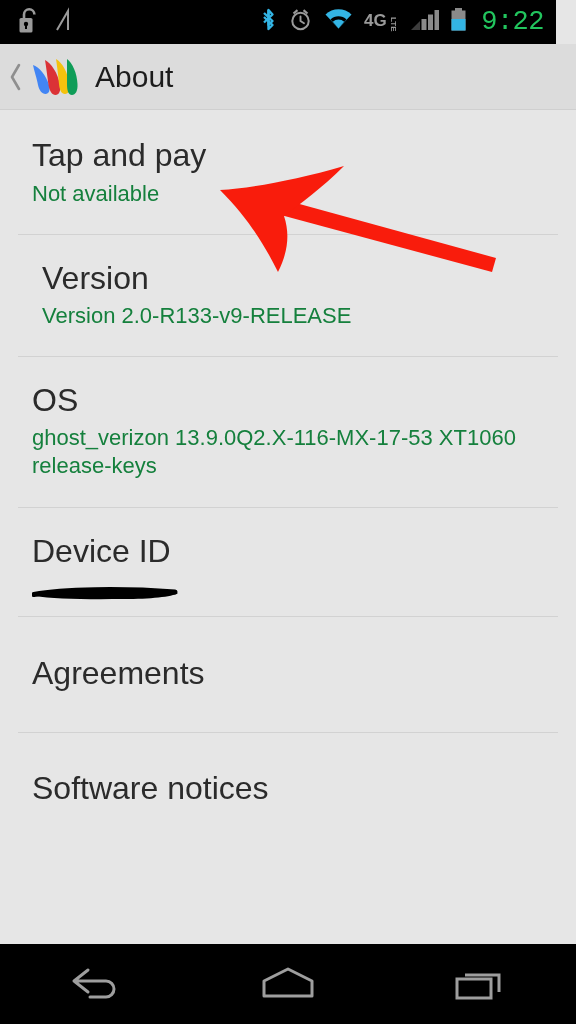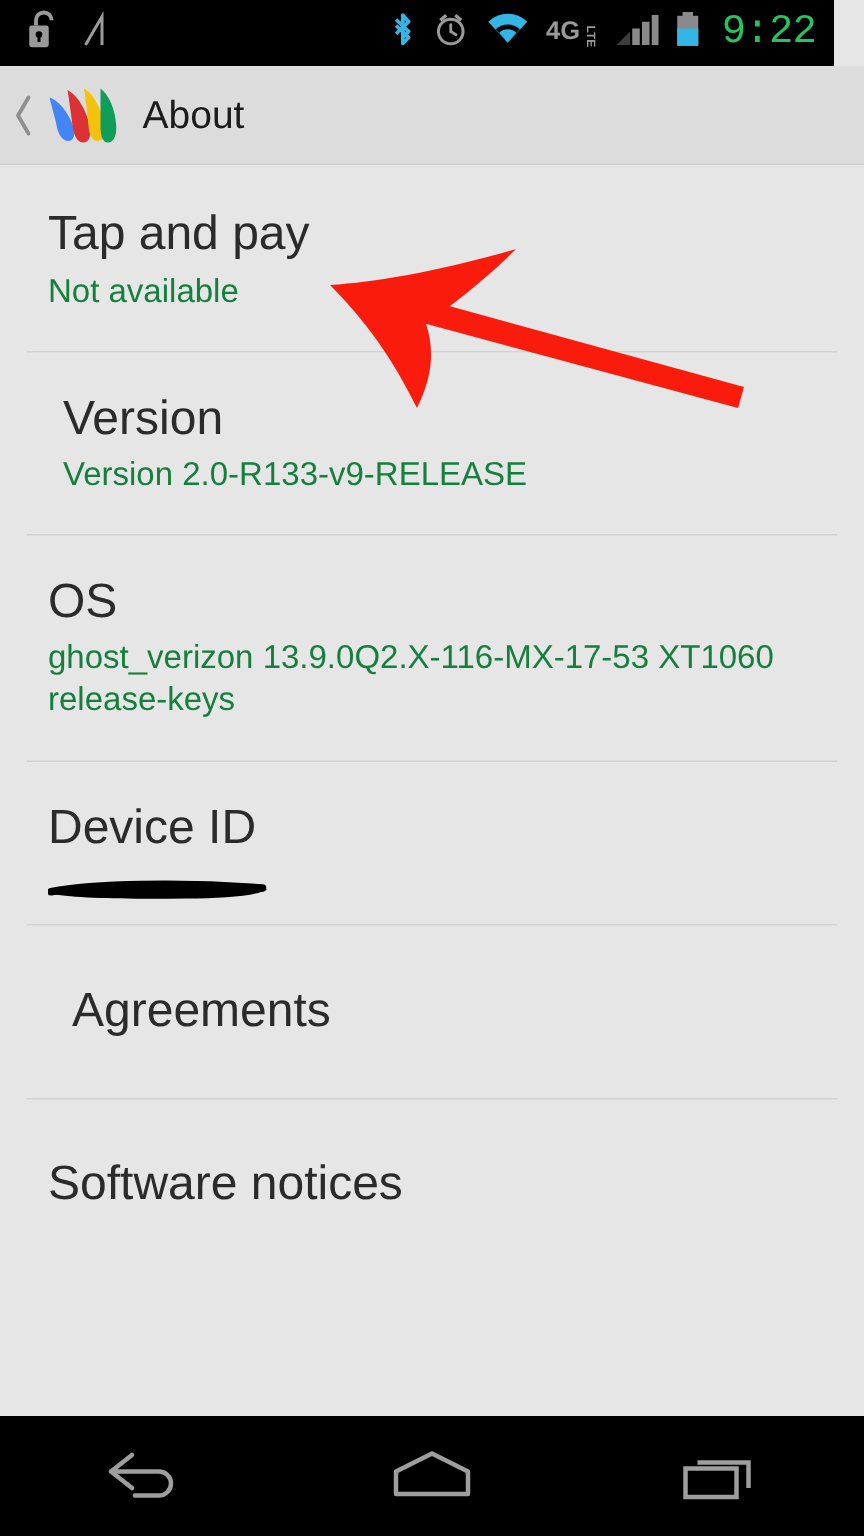--- a/index.html
+++ b/index.html
@@ -25,21 +25,21 @@
 
   
   .actionbar {
     position:absolute; top:44px; left:0; width:576px; height:66px;
     background:#dcdcdc; display:flex; align-items:center;
     border-bottom:1px solid #cfcfcf;
   }
   .back-chevron { padding-left:8px; display:flex; align-items:center; }
   .wallet-logo { margin-left:1px; display:flex; align-items:center; }
   .ab-title {
-    font-size:26px; color:#1c1c1c; margin-left:14px;
+    font-size:30px; color:#1c1c1c; margin-left:14px;
     font-family:"Liberation Sans", sans-serif;
   }
 
   
   .list { position:absolute; top:111px; left:0; width:576px; }
   .row { position:relative; padding:0 18px; }
   .row-inner { padding-left:14px; }
   .row-title {
     font-size:32px; color:#2b2b2b; line-height:1.05;
     font-family:"Liberation Sans", sans-serif;
@@ -47,21 +47,21 @@
   .row-sub {
     font-size:22px; color:#15803d; line-height:1.28; margin-top:7px;
     font-family:"Liberation Sans", sans-serif;
   }
   .divider { height:1px; background:#d2d2d2; margin-left:18px; margin-right:18px; }
 
   .pad-tap   { padding-top:28px; padding-bottom:26px; }
   .pad-ver   { padding-top:27px; padding-bottom:25px;padding-left:28px; }
   .pad-os    { padding-top:27px; padding-bottom:27px; }
   .pad-dev   { padding-top:27px; padding-bottom:13px; }
-  .pad-agree { padding-top:40px; padding-bottom:41px;margin-left:16px; }
+  .pad-agree { padding-top:40px; padding-bottom:41px; }
   .pad-soft  { padding-top:39px; padding-bottom:39px; }
 
   
   .redaction { margin-top:12px; height:22px; width:148px; position:relative; }
   .redaction svg { display:block; }
 
   
   .annotation-arrow {
     position:absolute; left:204px; top:164px; width:300px; height:116px;
     pointer-events:none;

